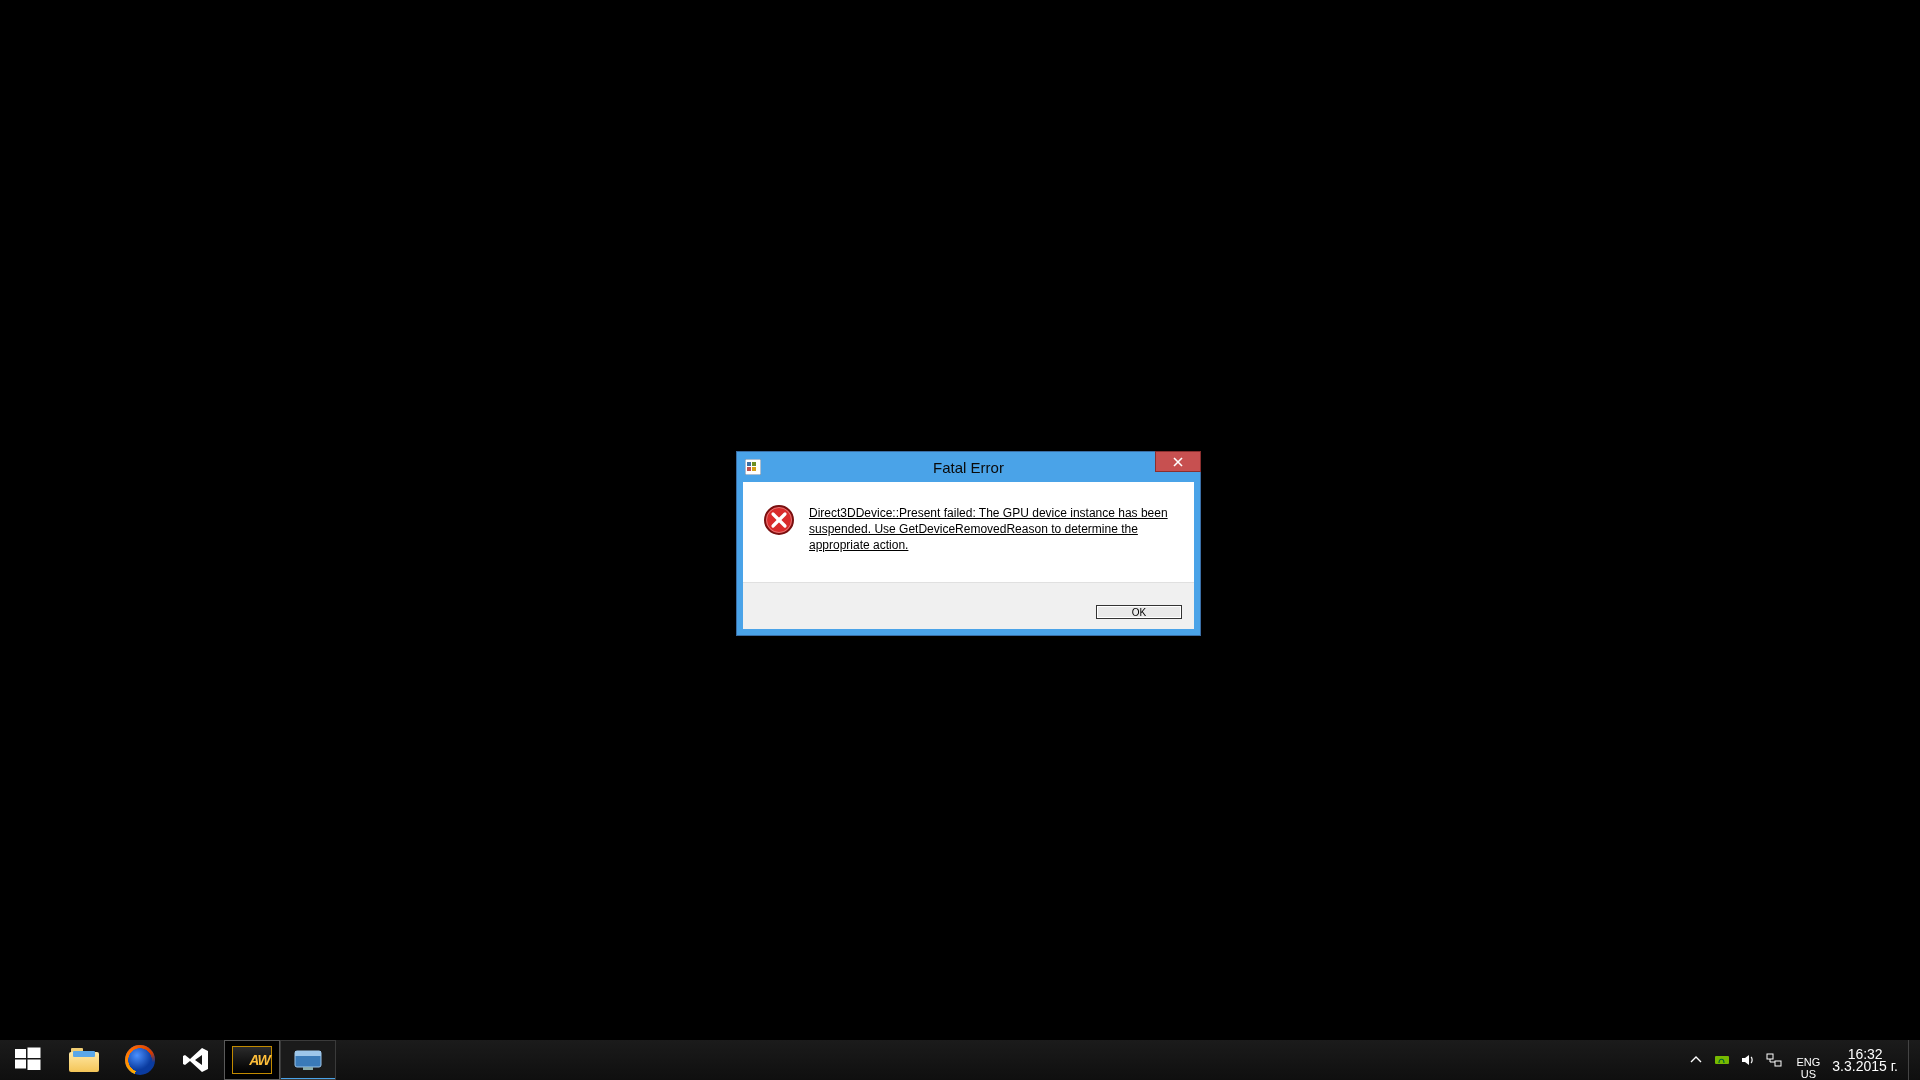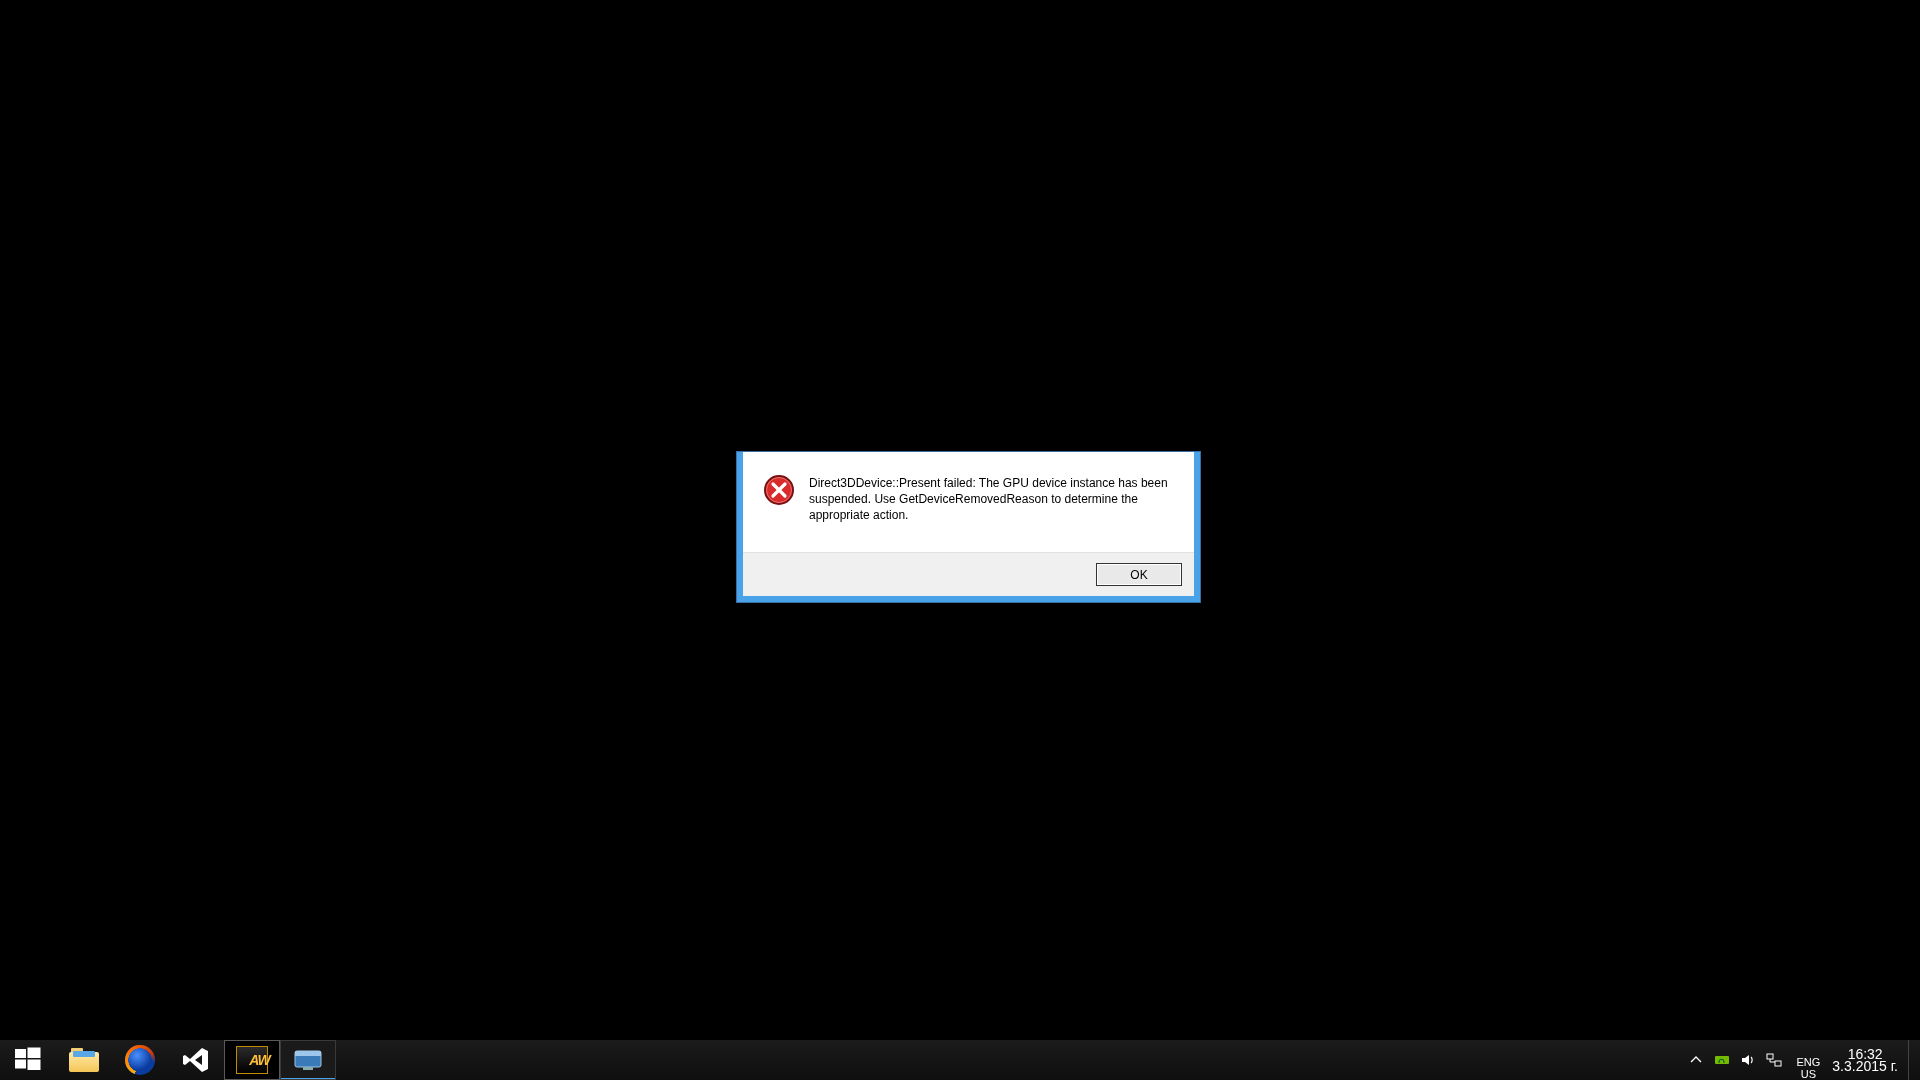--- a/index.html
+++ b/index.html
@@ -52,20 +52,21 @@
   }
   .close-btn svg { width: 10px; height: 10px; }
   .close-btn svg line { stroke:#fff; stroke-width:1.6; }
 
   .dialog-body {
     background: #ffffff;
     padding: 22px 20px 28px 20px;
     display: flex;
     align-items: flex-start;
     min-height: 100px;
+    text-decoration: underline;
   }
   .err-icon {
     width: 32px; height: 32px; flex: 0 0 32px;
     margin-right: 14px;
   }
   .err-icon svg { width:32px; height:32px; display:block; }
   .msg {
     font-size: 12px;
     color: #000;
     line-height: 1.35;
@@ -74,29 +75,29 @@
 
   .dialog-footer {
     background: #f0f0f0;
     border-top: 1px solid #e0e0e0;
     padding: 10px 12px;
     display: flex;
     justify-content: flex-end;
   }
   .ok-btn {
     min-width: 86px;
-    height: 23px;
+    height: 14px;
     background: #e9e9e9;
     border: 1px solid #777;
     outline: 1px solid #333;
     outline-offset: -1px;
     box-shadow: inset 0 0 0 1px #fff;
-    font-size: 12px;
+    font-size: 10px;
     cursor: pointer;
-    display:flex; align-items:center; justify-content:center;
+    display:flex; align-items:center; justify-content:center;margin-top:12px;
   }
 
   
   .taskbar {
     position: absolute;
     left: 0; right: 0; bottom: 0;
     height: 40px;
     background: linear-gradient(to bottom, #1b1b1b 0%, #0f0f0f 100%);
     display: flex;
     align-items: stretch;
@@ -128,33 +129,51 @@
   .clock-block { display:flex; flex-direction:column; align-items:center; justify-content:center; font-size:14px; line-height:12px; padding:0 10px 0 6px; cursor:pointer; white-space:nowrap; }
   .show-desktop { width:8px; height:40px; border-left:1px solid #444; cursor:pointer; }
 
   .firefox-circle { width:30px; height:30px; border-radius:50%; background: radial-gradient(circle at 40% 35%, #4a90ff 0%, #0a3b9f 55%); position:relative; overflow:hidden; }
   .firefox-circle::after { content:""; position:absolute; inset:-2px; border-radius:50%;
     background: conic-gradient(from 200deg, #ffb000 0deg, #ff6a00 120deg, #d43a00 220deg, transparent 260deg, transparent 360deg);
     mask: radial-gradient(circle at center, transparent 48%, #000 50%);
     -webkit-mask: radial-gradient(circle at center, transparent 48%, #000 50%);
   }
 
-  .aw-badge { width:32px; height:28px; background:linear-gradient(#2b2b2b,#000); border:1px solid #c28a00; display:flex; align-items:center; justify-content:center; font-weight:700; font-style:italic; font-size:14px; color:#ffbf3a; letter-spacing:-1px;padding-left:15px; }
+  .aw-badge { width:40px; height:28px; background:linear-gradient(#2b2b2b,#000); border:1px solid #c28a00; display:flex; align-items:center; justify-content:center; font-weight:700; font-style:italic; font-size:14px; color:#ffbf3a; letter-spacing:-1px;padding-left:15px; }
 
   .folder-icon { width:30px; height:24px; position:relative; }
   .folder-icon .tab { position:absolute; top:0; left:2px; width:12px; height:5px; background:#f1cd73; border-radius:1px 1px 0 0;}
   .folder-icon .body { position:absolute; top:4px; left:0; right:0; bottom:0; background:linear-gradient(#ffe9a6,#f4c558); border-radius:2px;}
   .folder-icon .blue { position:absolute; top:3px; left:4px; width:22px; height:6px; background:#5aa7e8; border-radius:1px;}
 
 </style>
 </head>
 <body>
 
 <div class="dialog-outer">
   <div class="dialog-border">
+    <div class="titlebar">
+      <span class="app-icon">
+        <svg viewBox="0 0 16 16">
+          <rect x="0" y="0" width="16" height="16" fill="#fff" stroke="#5a7ea3" stroke-width="1"></rect>
+          <rect x="2" y="3" width="4" height="4" fill="#3a6ea5"></rect>
+          <rect x="7" y="3" width="4" height="4" fill="#6b8e23"></rect>
+          <rect x="2" y="8" width="4" height="4" fill="#c0504d"></rect>
+          <rect x="7" y="8" width="4" height="4" fill="#d4a017"></rect>
+        </svg>
+      </span>
+      <span class="title-text">Fatal Error</span>
+      <div class="close-btn">
+        <svg viewBox="0 0 10 10">
+            <line x1="1" y1="1" x2="9" y2="9"></line>
+            <line x1="9" y1="1" x2="1" y2="9"></line>
+          </svg>
+      </div>
+    </div>
 
     <div class="dialog-body">
       <div class="err-icon">
         <svg viewBox="0 0 32 32">
           <circle cx="16" cy="16" r="14" fill="#d92b2b" stroke="#7a0f0f" stroke-width="2"></circle>
           <circle cx="16" cy="16" r="12.5" fill="none" stroke="#fff" stroke-opacity=".35" stroke-width="1"></circle>
           <line x1="10" y1="10" x2="22" y2="22" stroke="#fff" stroke-width="3.2" stroke-linecap="round"></line>
           <line x1="22" y1="10" x2="10" y2="22" stroke="#fff" stroke-width="3.2" stroke-linecap="round"></line>
         </svg>
       </div>

